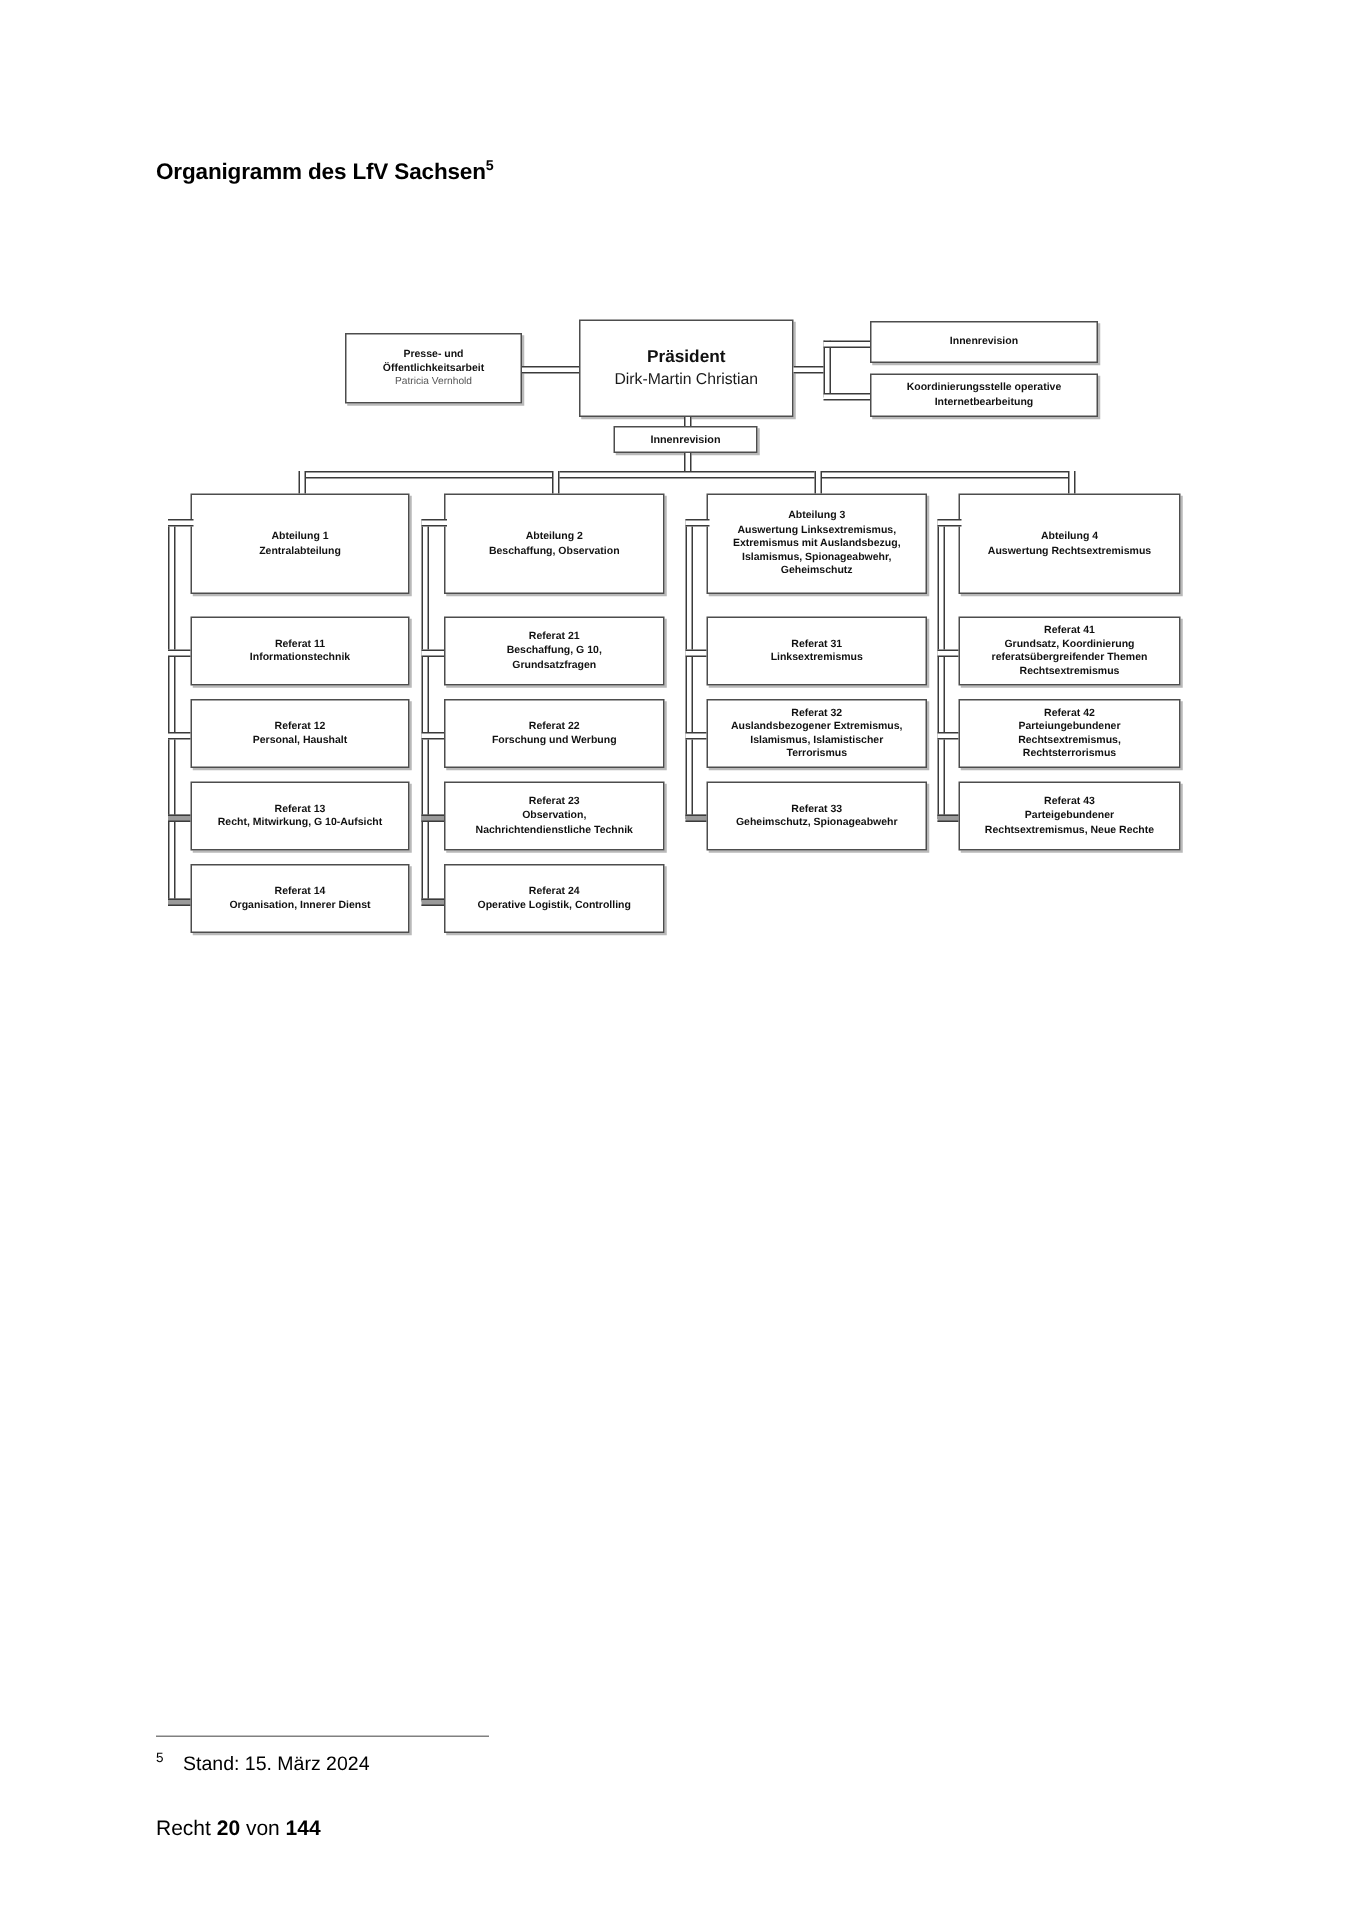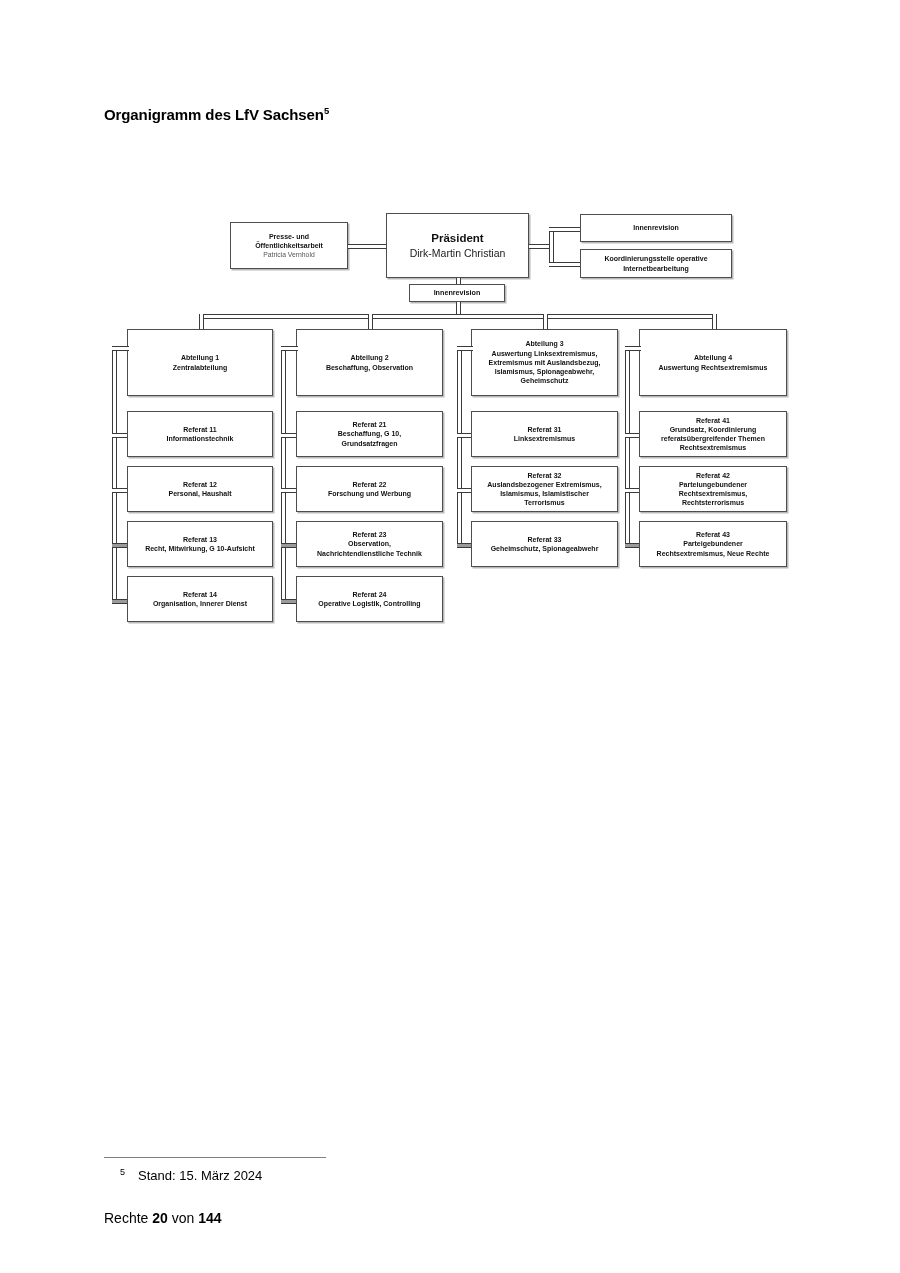--- a/index.html
+++ b/index.html
@@ -134,21 +134,21 @@
   .fn-rule {
     position: absolute;
     left: 104px;
     top: 1157px;
     width: 222px;
     height: 1px;
     background: #808080;
   }
   .footnote {
     position: absolute;
-    left: 120px;
+    left: 104px;
     top: 1168px;
     font-size: 13px;
     white-space: nowrap;
   }
   .footnote .mark {
     font-size: 9px;
     vertical-align: super;
     line-height: 0;
   }
   .footnote .txt { margin-left: 13px; }
@@ -381,19 +381,19 @@
 
   </div>
 
   <div class="fn-rule"></div>
 
   <div class="footnote">
     <span class="mark">5</span><span class="txt">Stand: 15. März 2024</span>
   </div>
 
   <div class="pagefoot">
-    <span>Rechte</span>
+    <span>Recht</span>
     <b>20</b>
     <span>von</span>
     <b>144</b>
   </div>
 
 </div>
 
 </body></html>

